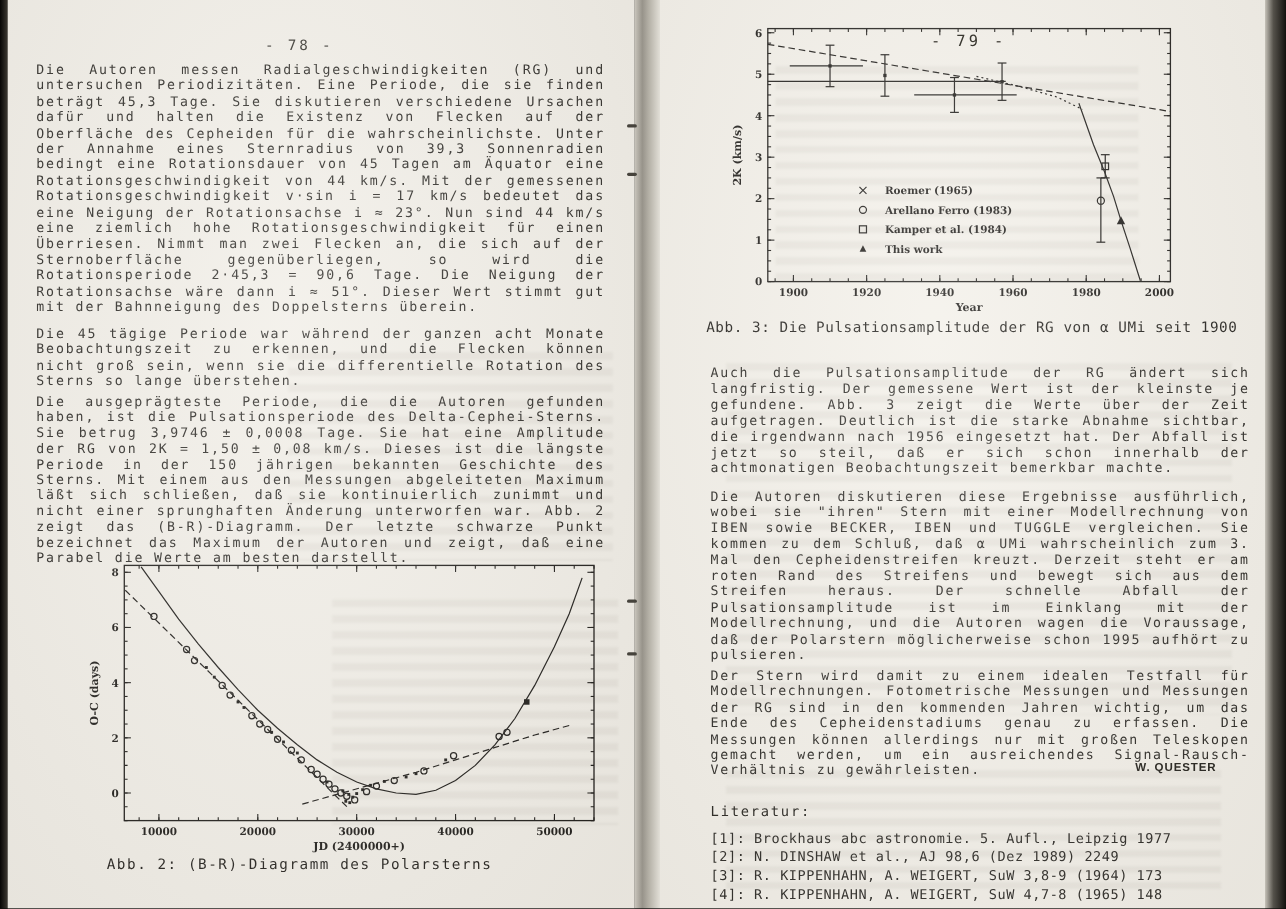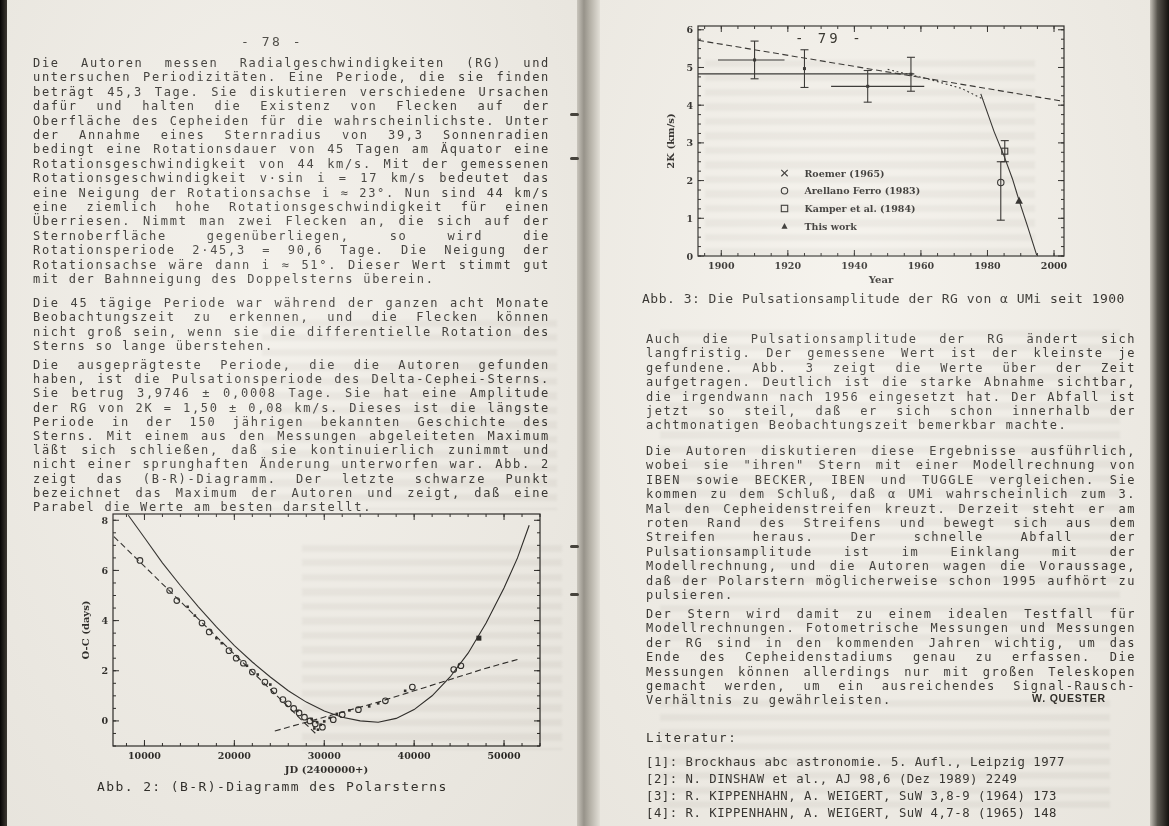--- a/index.html
+++ b/index.html
@@ -27,21 +27,21 @@
     background:repeating-linear-gradient(180deg,
       rgba(122,115,102,0.15) 0px, rgba(122,115,102,0.15) 7px,
       rgba(0,0,0,0) 7px, rgba(0,0,0,0) 14.5px);}
 
   .header-num{position:absolute;font-size:13px;letter-spacing:2.5px;color:#35332d;text-align:center;}
   .para{position:absolute;font-size:12px;line-height:14.4px;letter-spacing:1.7px;
         text-align:justify;color:#2b2925;}
   .page-right .para{letter-spacing:1.55px;}
   .caption{position:absolute;font-size:13px;letter-spacing:0.5px;color:#211f1b;white-space:nowrap;}
   .cap2{letter-spacing:1.4px;}
-  .overlay-num{position:absolute;font-size:14px;letter-spacing:3px;color:#3a3831;text-align:left;z-index:4;}
+  .overlay-num{position:absolute;font-size:14px;letter-spacing:3px;color:#3a3831;text-align:right;z-index:4;}
   .sig{position:absolute;font-family:"Liberation Sans",sans-serif;font-weight:bold;
        font-size:10.5px;letter-spacing:0.8px;color:#23211c;text-align:right;}
   .lit-head{position:absolute;font-size:12.5px;letter-spacing:1.6px;color:#26241f;}
   .refs{position:absolute;}
   .refs div{font-size:12.3px;line-height:16.9px;letter-spacing:0.5px;color:#2b2925;white-space:nowrap;}
 
   svg.chart{position:absolute;overflow:visible;}
   .tick{font:bold 9.5px "DejaVu Serif",serif;fill:#1d1b18;}
   .axis-label{font:bold 10px "DejaVu Serif",serif;fill:#1d1b18;}
   .legend-label{font:bold 9.5px "DejaVu Serif",serif;fill:#1d1b18;}

